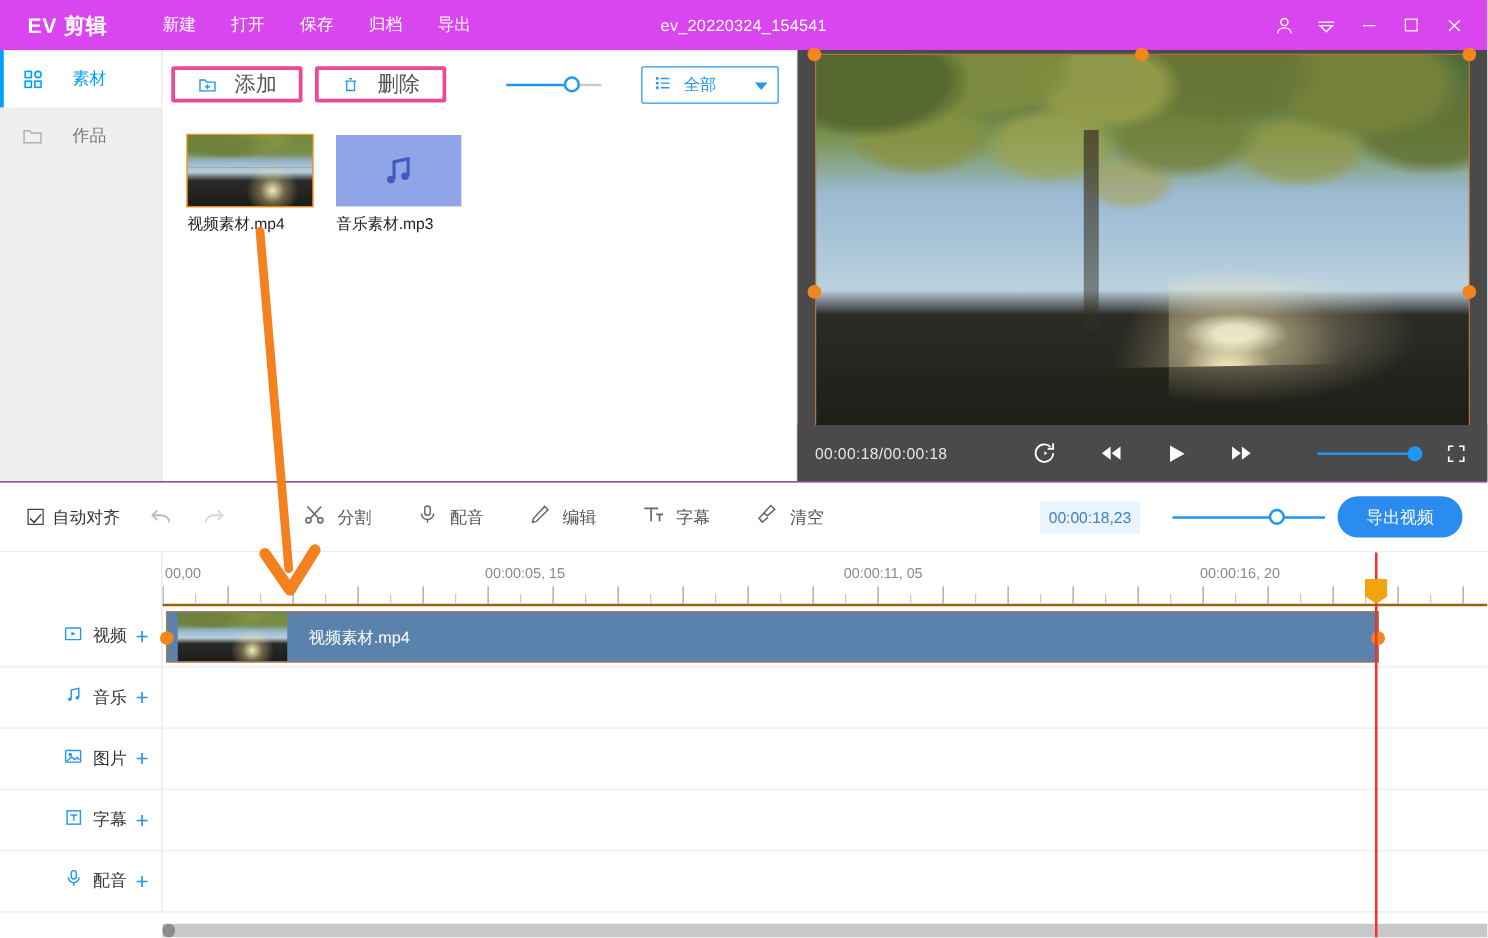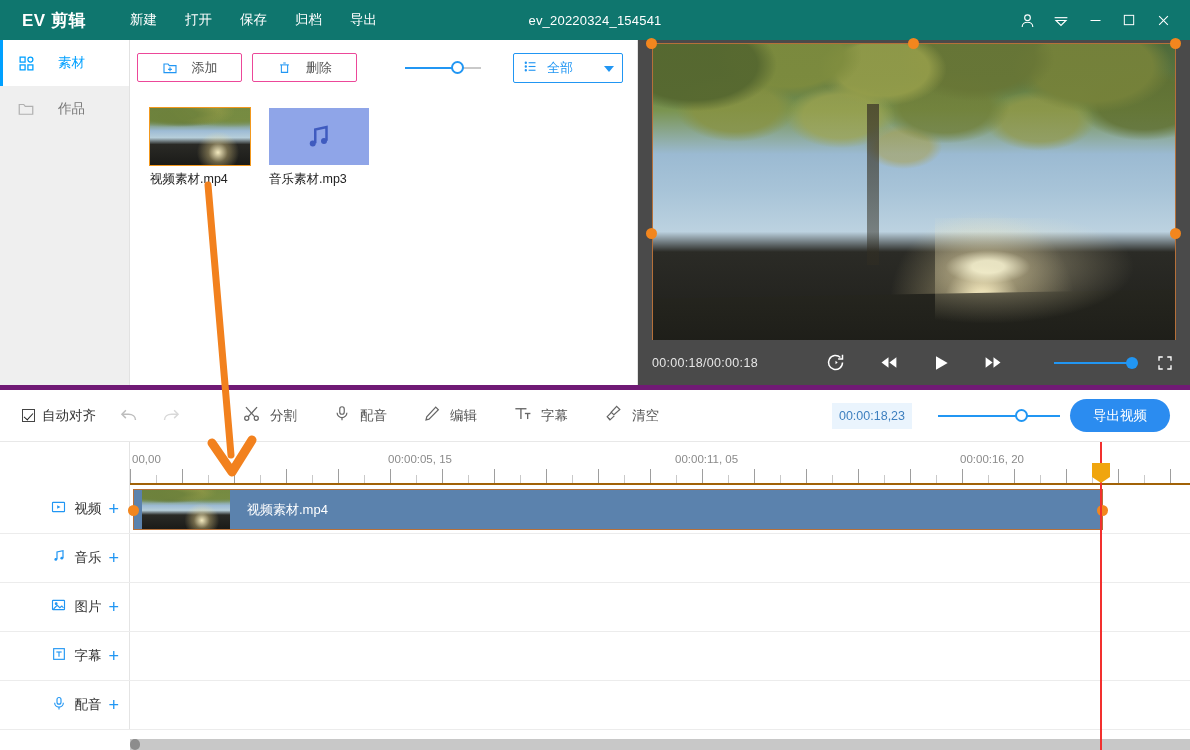--- a/index.html
+++ b/index.html
@@ -8,21 +8,21 @@
     font-family: "Liberation Sans", "DejaVu Sans", sans-serif;
     background: #ffffff;
     overflow: hidden;
     -webkit-font-smoothing: antialiased;
   }
   .app { position: relative; width: 1190px; height: 750px; }
 
   
   .titlebar {
     position: absolute; left: 0; top: 0; width: 1190px; height: 40px;
-    background: #0f766e; display: flex; align-items: center;
+    background: #d946ef; display: flex; align-items: center;
   }
   .brand {
     color: #fff; font-size: 17px; font-weight: bold;
     margin-left: 22px; letter-spacing: .5px; white-space: nowrap;
   }
   .menu { display: flex; align-items: center; margin-left: 42px; gap: 24px; }
   .menu-item {
     color: #ffffff; font-size: 13.5px; cursor: default; white-space: nowrap;
     padding: 3px 2px;
   }
@@ -62,22 +62,22 @@
 
   
   .media-panel {
     position: absolute; left: 130px; top: 40px; width: 508px; height: 345px;
     background: #fff; border-right: 1px solid #e2e2e2;
   }
   .media-toolbar {
     height: 55px; display: flex; align-items: center; padding-left: 7px; gap: 10px;
   }
   .mbtn {
-    height: 29px; min-width: 105px; border: 1px solid #ec4899; border-radius: 2px;
-    background: #fff; color: #555; font-size: 13px;
+    height: 29px; min-width: 105px; border: 3px solid #ec4899; border-radius: 2px;
+    background: #fff; color: #555; font-size: 17px;
     display: flex; align-items: center; justify-content: center; gap: 14px;
     cursor: default; padding: 0 14px;
   }
   .mbtn .ico { display: flex; }
   .zoom-slider { position: relative; width: 76px; height: 18px; margin-left: 38px; }
   .zoom-slider .trk-l {
     position: absolute; left: 0; top: 8px; width: 53px; height: 2px; background: #2196f3;
   }
   .zoom-slider .trk-r {
     position: absolute; left: 53px; top: 8px; width: 23px; height: 2px; background: #c9c9c9;
@@ -193,21 +193,21 @@
   .vol .vtrk { width: 78px; height: 2px; background: #2196f3; }
   .vol .vknob {
     width: 12px; height: 12px; border-radius: 50%; background: #2196f3;
     margin-left: -6px;
   }
   .fs { position: absolute; right: 16px; display: flex; cursor: default; }
 
   
   .edit-toolbar {
     position: absolute; left: 0; top: 385px; width: 1190px; height: 57px;
-    background: #fff; border-top: 5px solid #701a75; border-bottom: 1px solid #e8e8e8;
+    background: #fff; border-top: 1px solid #701a75; border-bottom: 1px solid #e8e8e8;
     display: flex; align-items: center;
   }
   .chk-wrap { display: flex; align-items: center; gap: 7px; margin-left: 22px; cursor: default; }
   .chk-box {
     width: 13px; height: 13px; border: 1px solid #444; position: relative; background: #fff;
   }
   .chk-box::after {
     content: ""; position: absolute; left: 3px; top: 1px; width: 4px; height: 8px;
     border-right: 1.6px solid #222; border-bottom: 1.6px solid #222;
     transform: rotate(42deg);

